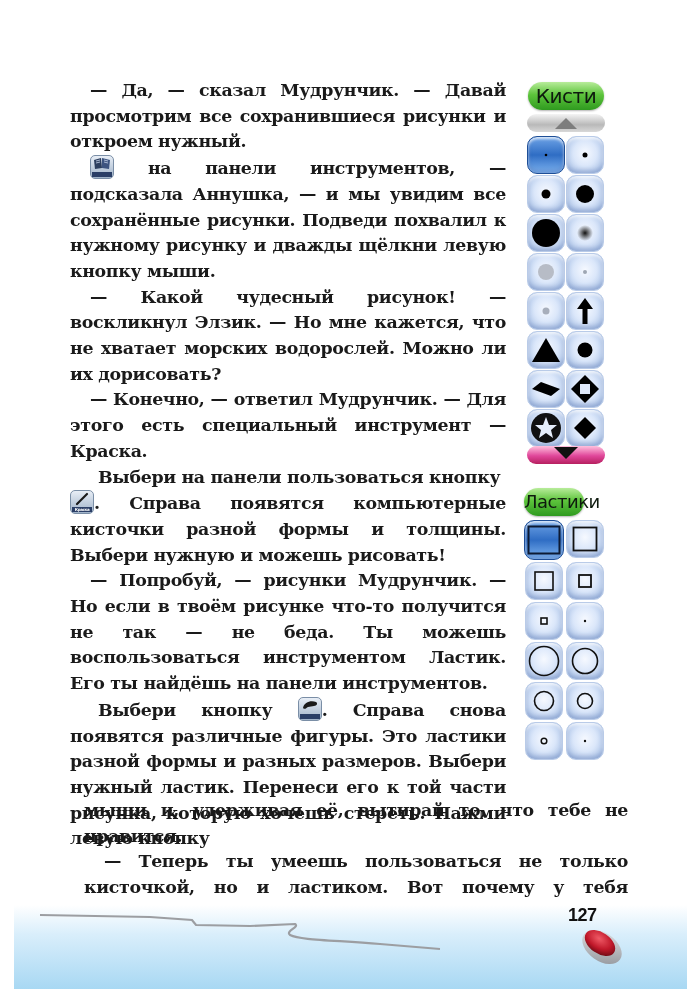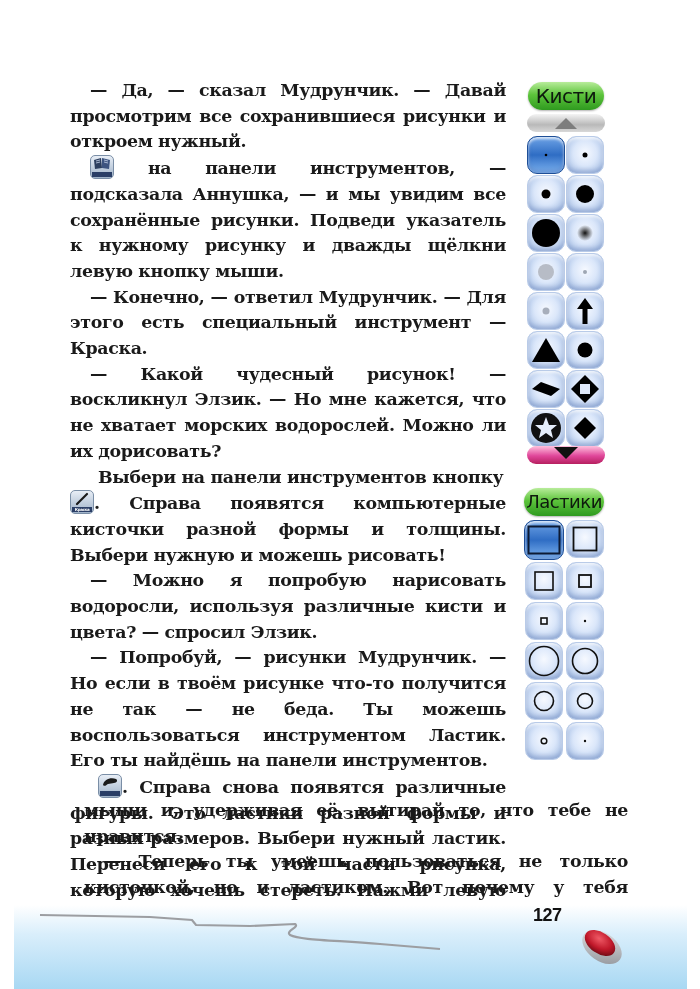--- a/index.html
+++ b/index.html
@@ -31,42 +31,41 @@
   .cell { position:absolute; width:38px; height:38px; border-radius:10px;
           background:radial-gradient(ellipse at 50% 45%, #f6f9ff 0%, #dbe7fa 45%, #a9c1e6 90%);
           box-shadow:inset 0 -3px 4px rgba(80,110,170,.35), inset 0 2px 3px rgba(255,255,255,.8);
           border:1px solid #b9cbe8; box-sizing:border-box; display:flex; align-items:center; justify-content:center; }
   .cell.sel { background:linear-gradient(#6ea3e6 0%, #2f6dc4 50%, #7db3f0 100%); border-color:#1e4e96; }
   .cell svg { display:block; }
 
   
   .footer { position:absolute; left:14px; top:905px; width:673px; height:84px;
             background:linear-gradient(#ffffff 0%, #d9eefb 35%, #a8d8f3 100%); }
-  .page-num { position:absolute; left:533px; top:905px; font-family:"Liberation Sans","DejaVu Sans",sans-serif;
+  .page-num { position:absolute; left:568px; top:905px; font-family:"Liberation Sans","DejaVu Sans",sans-serif;
               font-weight:bold; font-size:18px; color:#111; letter-spacing:-0.5px; }
 </style>
 </head>
 <body>
 
 <div class="text-col">
   <p class="ind">— Да, — сказал Мудрунчик. — Давай просмотрим все сохранившиеся рисунки и откроем нужный.</p>
   <p class="ind"><span class="inline-icon"><svg width="18" height="14" viewBox="0 0 18 14">
           <path d="M1 3 L8 1 L9 11 L2 12 Z" fill="#2c3e5e"></path>
           <path d="M9 1 L17 3 L16 12 L9 11 Z" fill="#3d5480"></path>
           <path d="M3 4 L7 3 M3 6 L7 5 M11 3 L15 4 M11 5 L15 6" stroke="#c9d6ec" stroke-width="0.8"></path>
-        </svg><span class="cap">Открыть</span></span><span> на панели инструментов, — подсказала Аннушка, — и мы увидим все сохранённые рисунки. Подведи указатель к нужному рисунку и дважды щёлкни левую кнопку мыши.</span></p>
+        </svg><span class="cap">Открыть</span></span><span> на панели инструментов, — подсказала Аннушка, — и мы увидим все сохранённые рисунки. Подведи похвалил к нужному рисунку и дважды щёлкни левую кнопку мыши.</span></p>
+  <p class="ind">— Какой чудесный рисунок! — воскликнул Элзик. — Но мне кажется, что не хватает морских водорослей. Можно ли их дорисовать?</p>
   <p class="ind"><span>— Конечно, — ответил Мудрунчик. — Для этого есть специальный инструмент — </span><span>Краска</span><span>.</span></p>
-  <p class="ind">— Какой чудесный рисунок! — воскликнул Элзик. — Но мне кажется, что не хватает морских водорослей. Можно ли их дорисовать?</p>
-  <p class="ind2"><span>Выбери на панели инструментов кнопку</span><br><span class="inline-icon" style="text-indent:0"><svg width="18" height="14" viewBox="0 0 18 14">
+  <p class="ind2"><span>Выбери на панели пользоваться кнопку</span><br><span class="inline-icon" style="text-indent:0"><svg width="18" height="14" viewBox="0 0 18 14">
           <path d="M4 12 L14 2" stroke="#1a1a1a" stroke-width="2.2" stroke-linecap="round"></path>
           <path d="M3 13 L5 10 L6 11 Z" fill="#1a1a1a"></path>
         </svg><span class="cap">Краска</span></span><span>. Справа появятся компьютерные кисточки разной формы и толщины. Выбери нужную и можешь рисовать!</span></p>
-  <p class="ind">— Можно я попробую нарисовать водоросли, используя различные кисти и цвета? — спросил Элзик.</p>
   <p class="ind"><span>— Попробуй, — рисунки Мудрунчик. — Но если в твоём рисунке что-то получится не так — не беда. Ты можешь воспользоваться инструментом </span><span>Ластик</span><span>. Его ты найдёшь на панели инструментов.</span></p>
-  <p class="ind2"><span class="inline-icon"><svg width="18" height="14" viewBox="0 0 18 14">
+  <p class="ind2"><span>Выбери кнопку </span><span class="inline-icon"><svg width="18" height="14" viewBox="0 0 18 14">
           <path d="M2 9 C3 3 10 1 15 3 C17 4 16 7 13 7 L7 8 C5 9 4 11 2 9 Z" fill="#1a1a1a"></path>
         </svg><span class="cap">Ластик</span></span><span>. Справа снова появятся различные фигуры. Это ластики разной формы и разных размеров. Выбери нужный ластик. Перенеси его к той части рисунка, которую хочешь стереть. Нажми левую кнопку</span></p>
 </div>
 
 <div class="wide" style="top:798px;">
   <p>мыши и, удерживая её, вытирай то, что тебе не нравится.</p>
   <p style="text-indent:20px">— Теперь ты умеешь пользоваться не только кисточкой, но и ластиком. Вот почему у тебя получился хороший рисунок, — похвалил Элзика Мудрунчик.</p>
 </div>
 
 <div class="panel" style="left:524px; top:82px; width:82px; height:382px;">
@@ -170,21 +169,21 @@
         <path d="M12 1 L23 12 L12 23 L1 12 Z" fill="#000"></path>
       </svg>
     </div>
 
   <div class="scroll-btn scroll-down" style="left:3px; top:364px; width:78px;">
     <div class="tri" style="top:1px; border-left:12px solid transparent; border-right:12px solid transparent; border-top:12px solid #111;"></div>
   </div>
 </div>
 
 <div class="panel" style="left:522px; top:488px; width:84px; height:280px;">
-  <div class="panel-title" style="left:2px; top:0; width:80px; font-size:18px;">Ластики</div>
+  <div class="panel-title" style="left:2px; top:0; width:60px; font-size:18px;">Ластики</div>
 
   <div class="cell sel" style="left:2px; top:32px; width:40px; height:40px;">
       <svg width="34" height="30">
         <rect x="1.5" y="1.5" width="31" height="27" fill="none" stroke="#0d1a33" stroke-width="2"></rect>
       </svg>
     </div>
   <div class="cell" style="left:44px; top:32px;">
       <svg width="26" height="26">
         <rect x="1.5" y="1.5" width="23" height="23" fill="none" stroke="#111" stroke-width="1.8"></rect>
       </svg>

